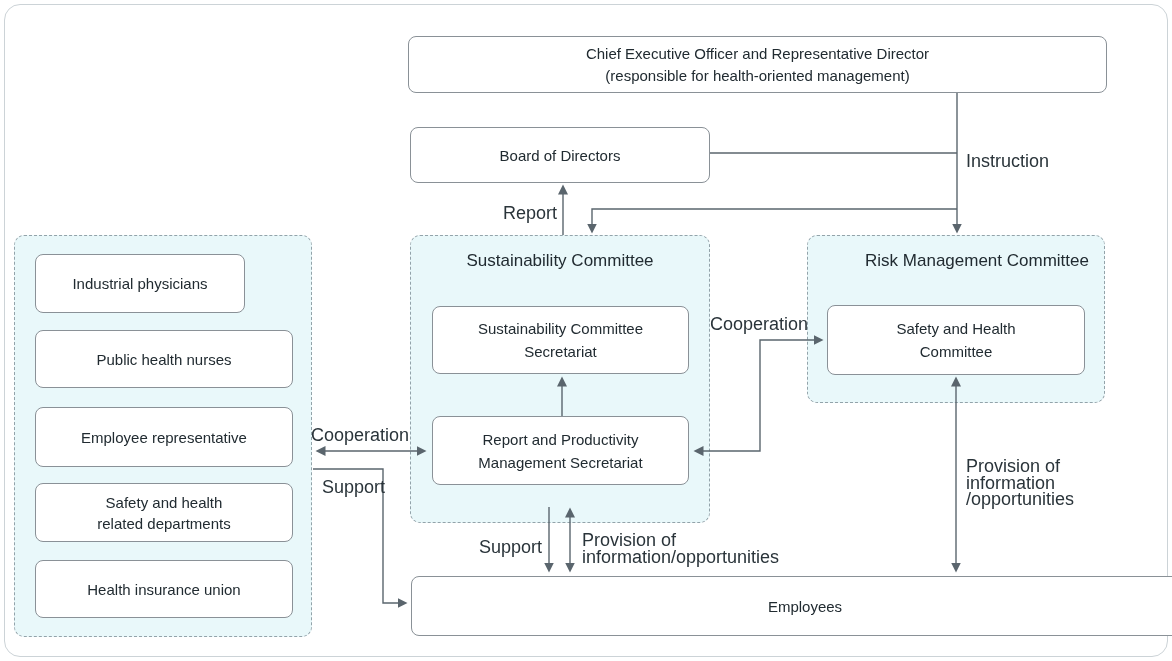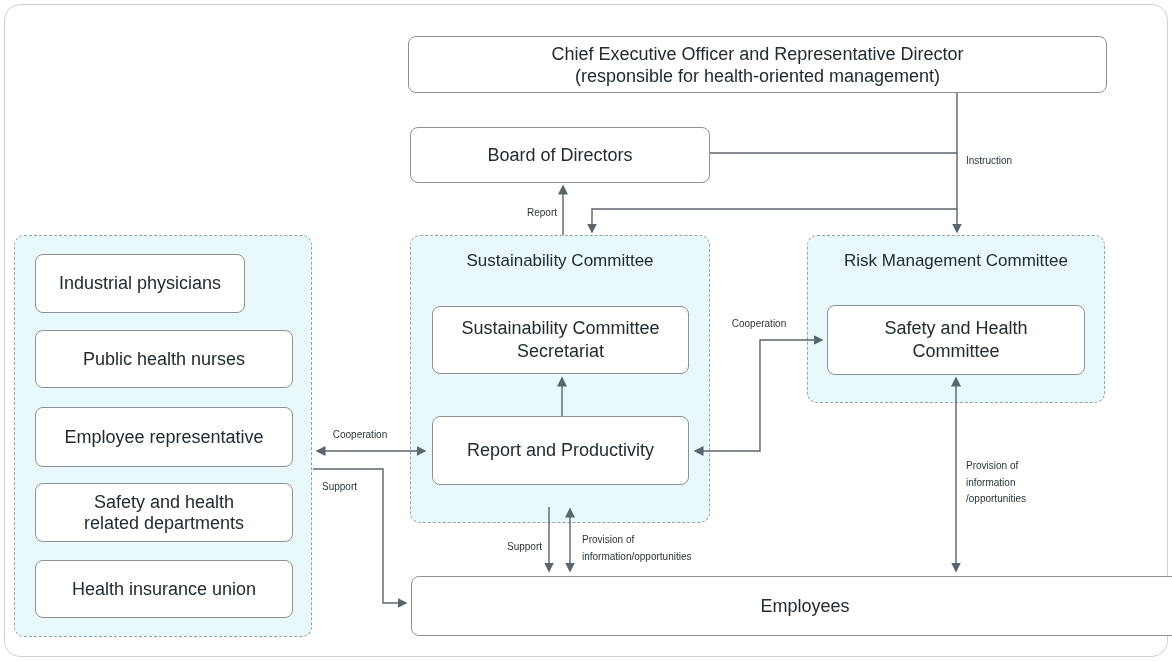--- a/index.html
+++ b/index.html
@@ -13,29 +13,29 @@
     border:1.5px solid #ccd3d7;border-radius:16px;pointer-events:none;z-index:0;
   }
   .panel{
     position:absolute;background:#e9f8fa;border:1.5px dashed #93a3aa;
     border-radius:10px;box-sizing:border-box;z-index:1;
   }
   .connector-layer{position:absolute;left:0;top:0;z-index:2;}
   .box{
     position:absolute;background:#ffffff;border:1.3px solid #8a9197;border-radius:8px;
     box-sizing:border-box;display:flex;flex-direction:column;align-items:center;justify-content:center;
-    text-align:center;font-size:18px;line-height:21px;z-index:3;
+    text-align:center;font-size:15px;line-height:21px;z-index:3;
   }
   .box span{display:block;}
   .panel-title{
     position:absolute;text-align:center;font-size:17px;font-weight:500;
     line-height:26px;z-index:3;
   }
   .lbl{
-    position:absolute;font-size:10px;line-height:16.5px;color:#2a343a;z-index:4;
+    position:absolute;font-size:18px;line-height:16.5px;color:#2a343a;z-index:4;
     white-space:nowrap;
   }
   .lbl.center{text-align:center;}
   .lbl.right{text-align:right;}
   .big-line{line-height:22px;}
 </style>
 </head>
 <body>
 
 <div class="canvas">
@@ -79,23 +79,24 @@
   <div class="panel-title" style="left:410px;top:248px;width:300px;">
     <span>Sustainability</span>
     <span>Committee</span>
   </div>
   <div class="box" style="left:432px;top:306px;width:257px;height:68px;line-height:23px;">
     <span>Sustainability Committee</span>
     <span>Secretariat</span>
   </div>
   <div class="box" style="left:432px;top:416px;width:257px;height:69px;line-height:23px;">
     <span>Report and Productivity</span>
+    <span>Management Secretariat</span>
   </div>
 
-  <div class="panel-title" style="left:807px;top:248px;width:298px;">
+  <div class="panel-title" style="left:828px;top:248px;width:298px;">
     <span>Risk Management</span>
     <span>Committee</span>
   </div>
   <div class="box" style="left:827px;top:305px;width:258px;height:70px;line-height:23px;">
     <span>Safety and Health</span>
     <span>Committee</span>
   </div>
 
   <div class="box" style="left:35px;top:254px;width:210px;height:59px;">
     <span>Industrial physicians</span>

